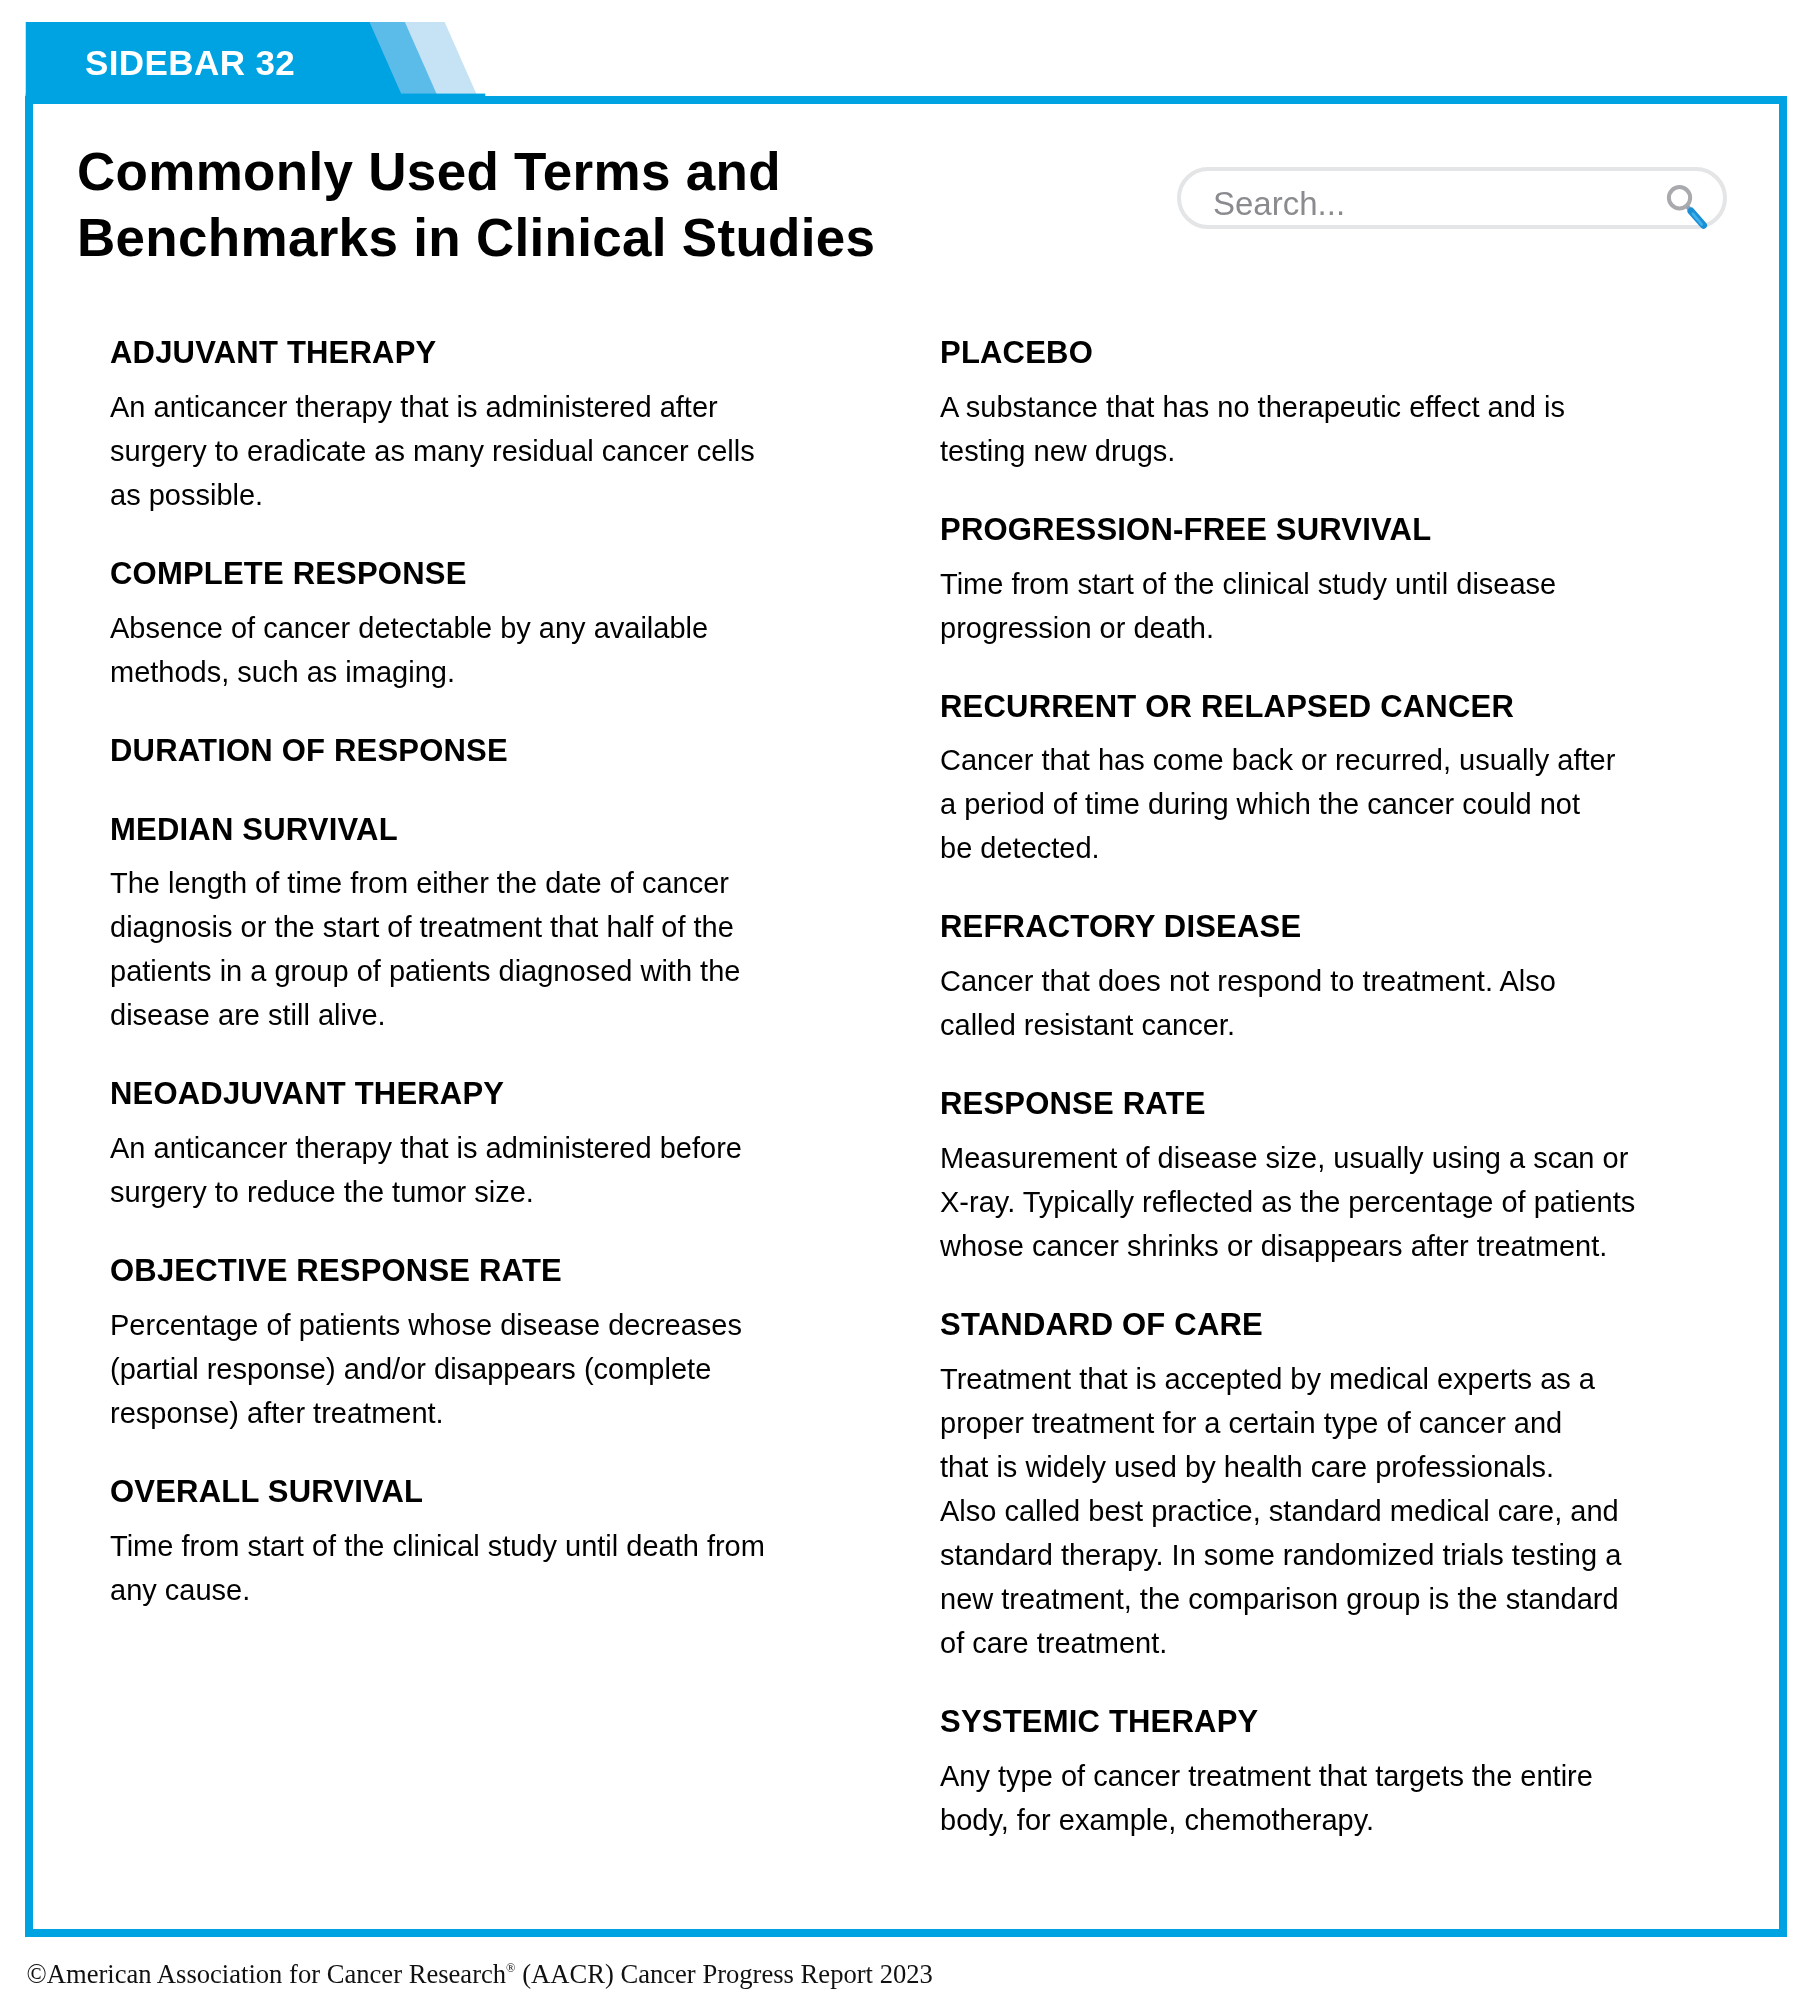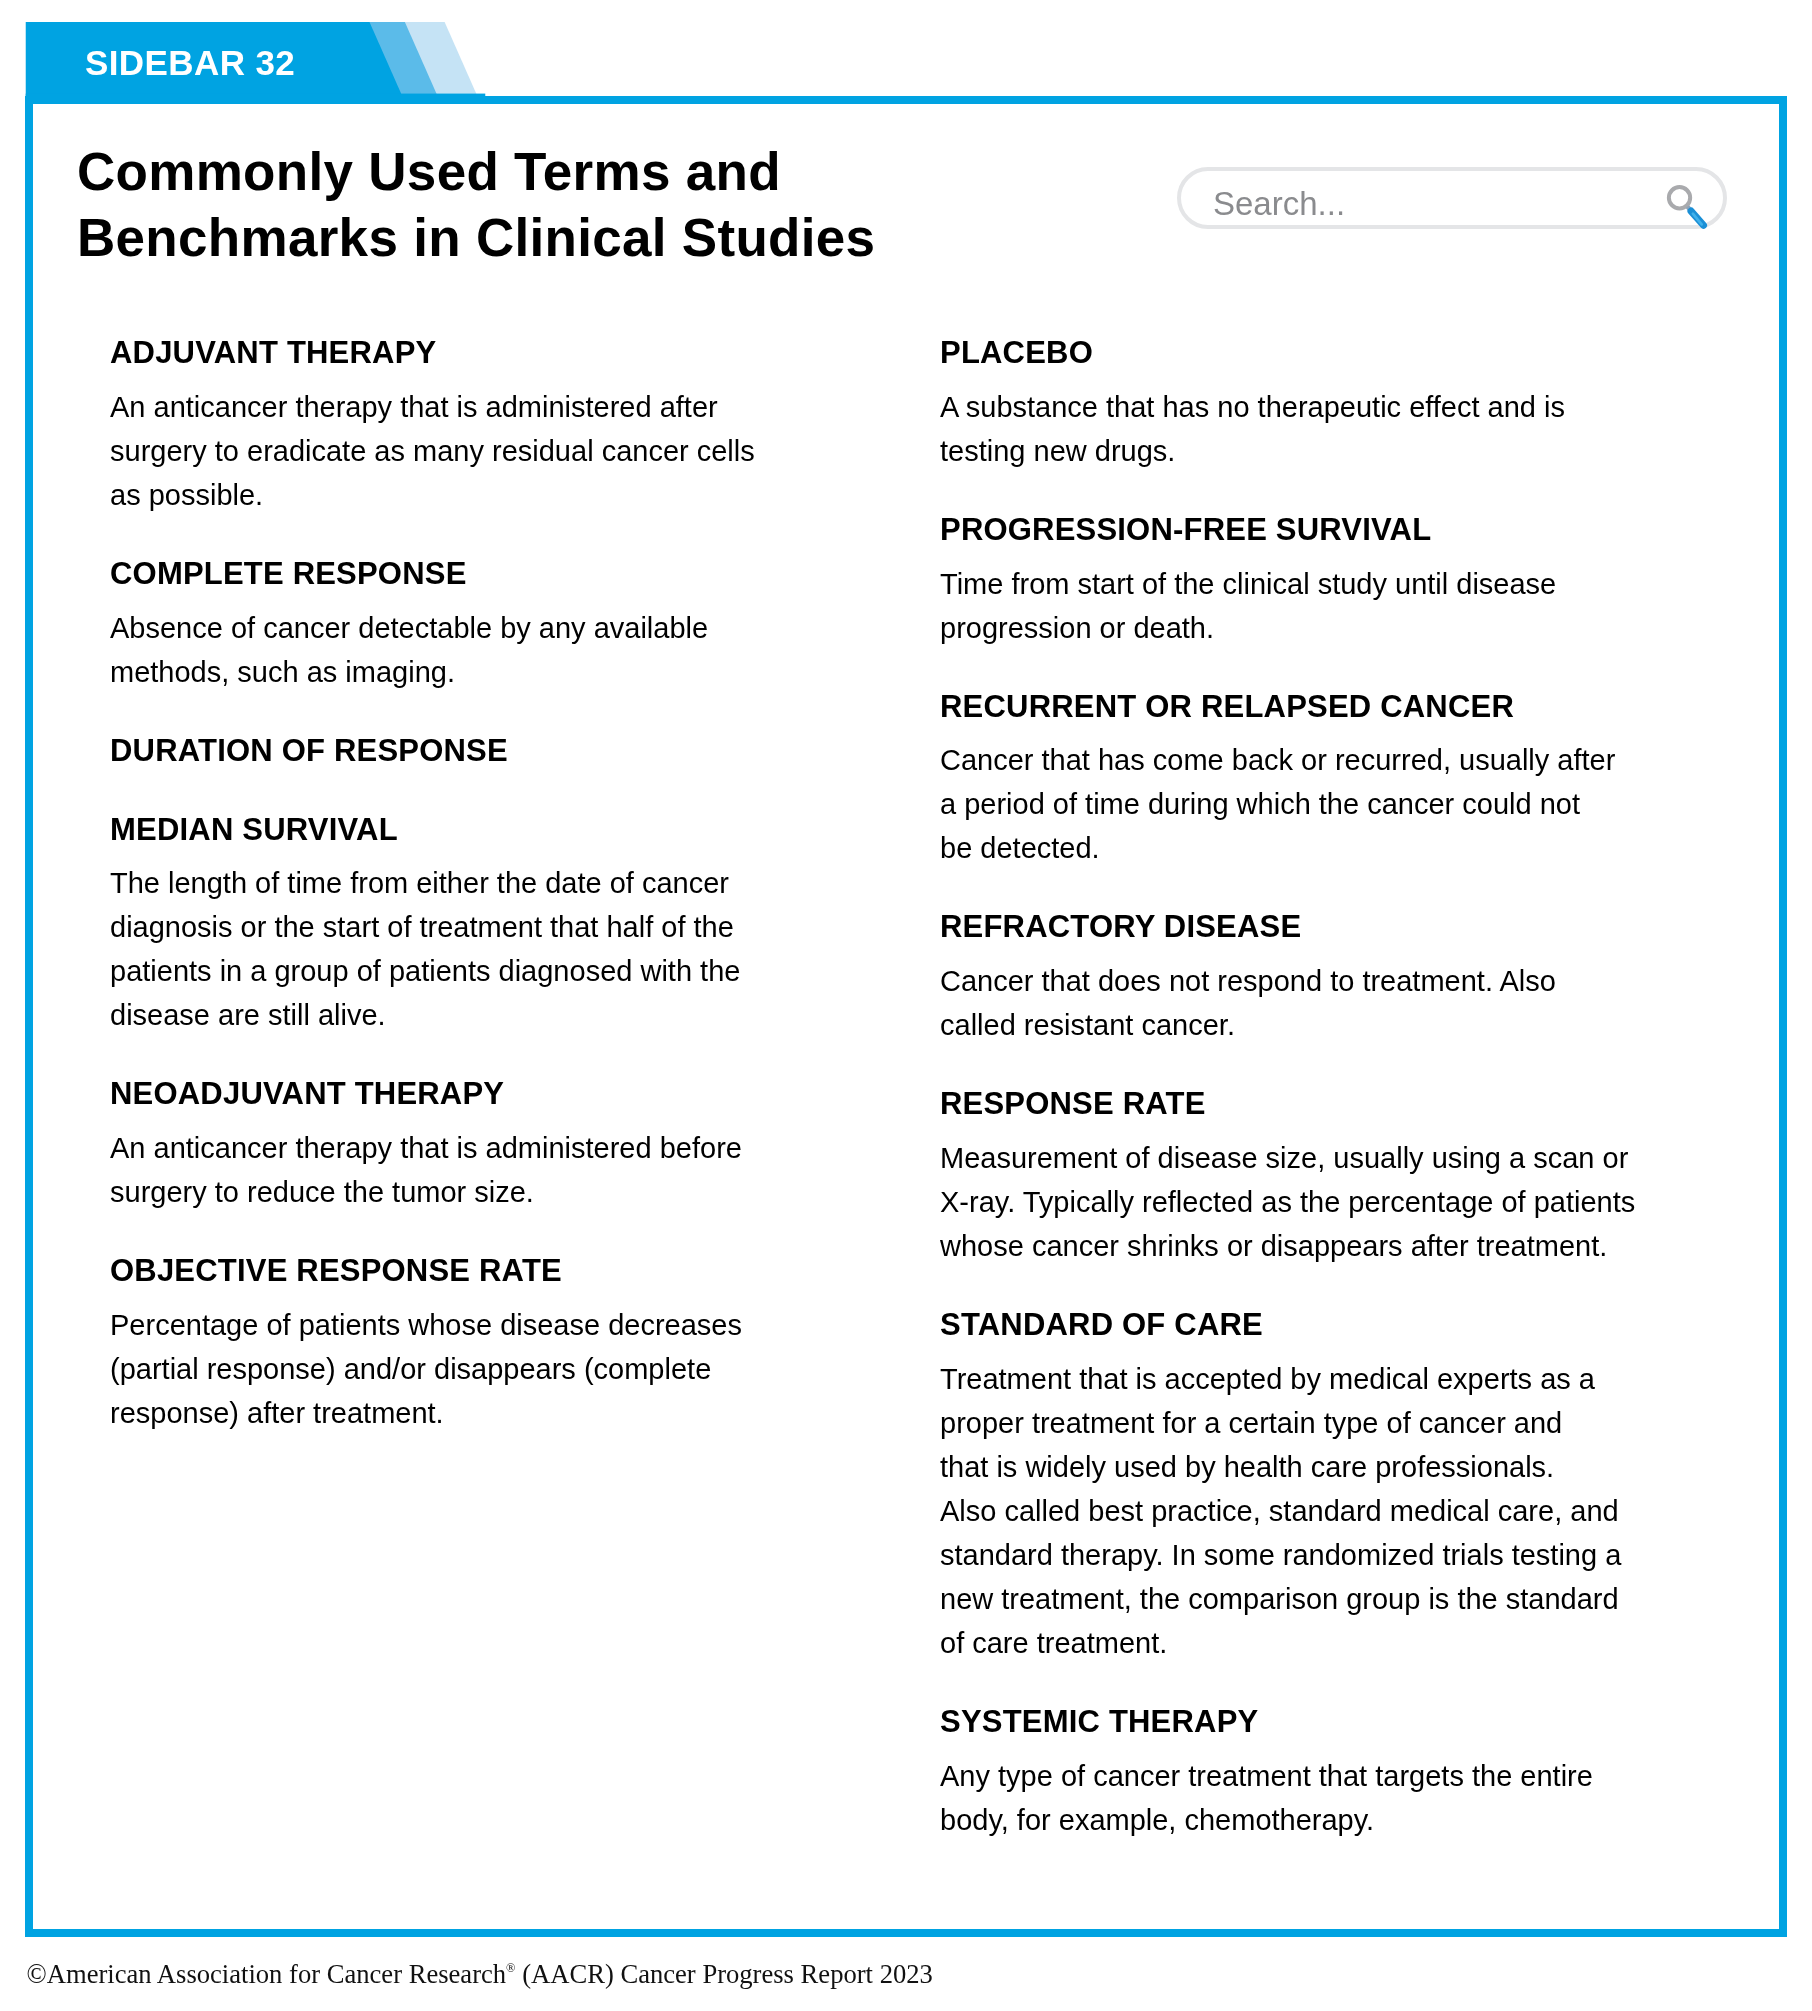--- a/index.html
+++ b/index.html
@@ -111,20 +111,27 @@
       </p>
     </div>
     <div class="entry">
       <div class="term">OBJECTIVE RESPONSE RATE</div>
       <p class="def">
         <span>Percentage of patients whose disease decreases</span>
         <span>(partial response) and/or disappears (complete</span>
         <span>response) after treatment.</span>
       </p>
     </div>
+    <div class="entry">
+      <div class="term">OVERALL SURVIVAL</div>
+      <p class="def">
+        <span>Time from start of the clinical study until death from</span>
+        <span>any cause.</span>
+      </p>
+    </div>
   </div>
 
 <div class="col col-right" id="col1">
     <div class="entry">
       <div class="term">PLACEBO</div>
       <p class="def">
         <span>A substance that has no therapeutic effect and is</span>
         <span>testing new drugs.</span>
       </p>
     </div>

